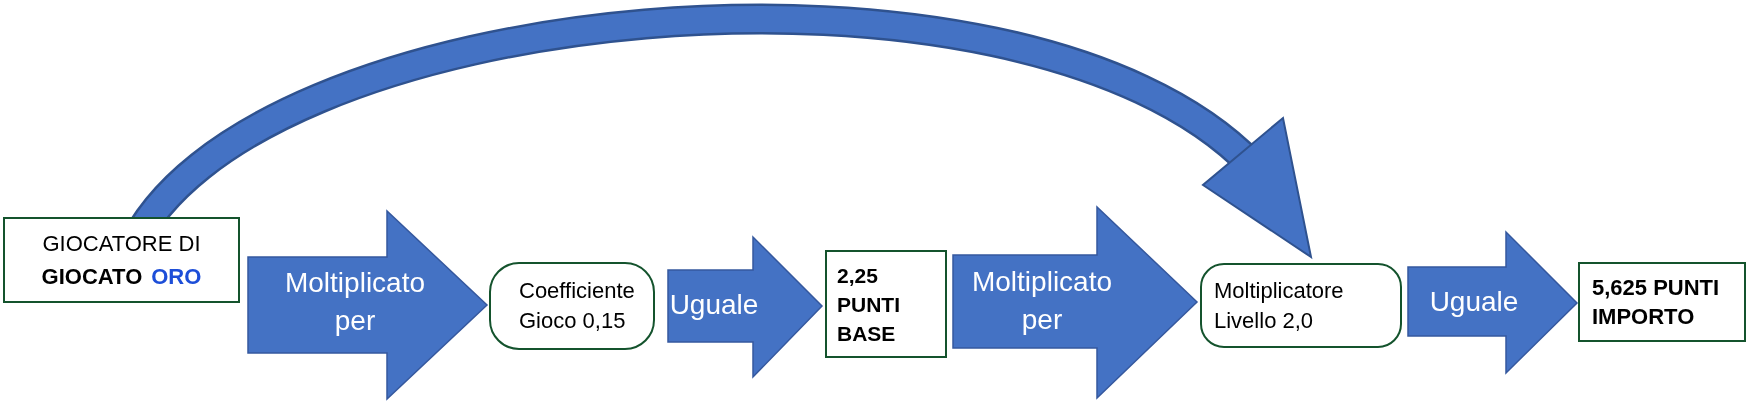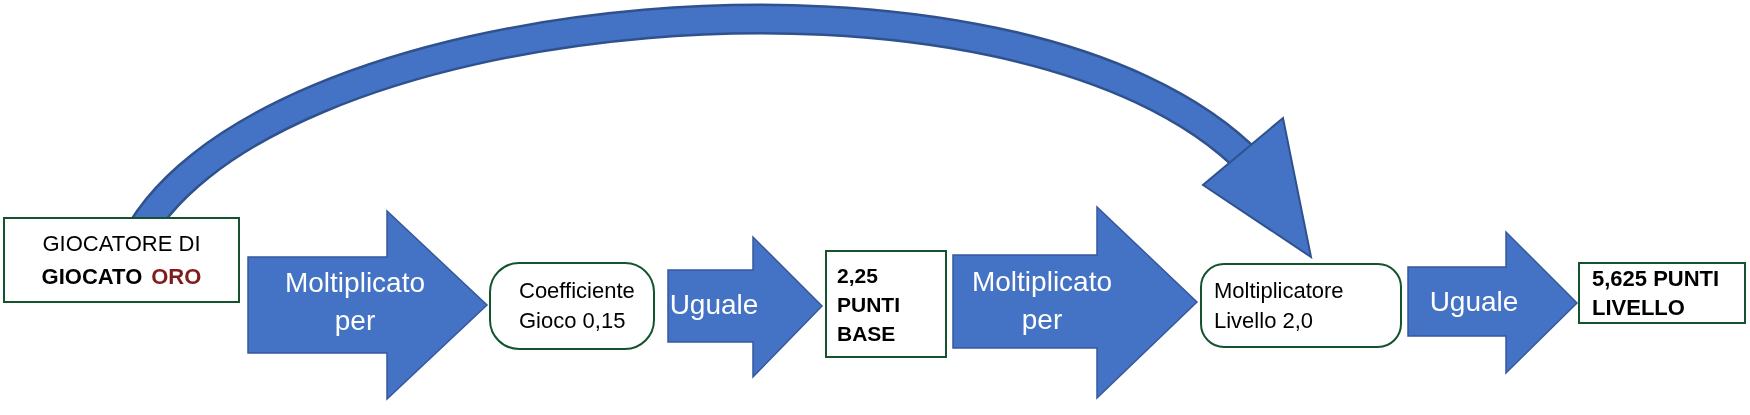--- a/index.html
+++ b/index.html
@@ -83,39 +83,39 @@
     <div class="ln">per</div>
   </div>
 
   <div class="arrow-label" style="left:1399px; top:283px; width:150px;">
     <div class="ln">Uguale</div>
   </div>
 
   <div class="box centered fs-box" style="left:3px; top:217px; width:237px; height:86px;">
     <div class="ln t-regular">GIOCATORE DI</div>
     <div class="ln">
-      <span class="t-bold">GIOCATO</span><span class="t-bold accent-gap" style="color: #7f1d1d;">ORO</span>
+      <span class="t-bold">GIOCATO</span><span class="t-bold accent-gap" style="color: #1d4ed8;">ORO</span>
     </div>
   </div>
 
 
   <div class="box lefted fs-box lh-30" style="left:489px; top:262px; width:166px; height:88px; padding-left:28px;border-radius:30px;">
     <div class="ln t-regular">Coefficiente</div>
     <div class="ln t-regular">Gioco 0,15</div>
   </div>
 
   <div class="box lefted fs-box-sm" style="left:825px; top:250px; width:122px; height:108px; padding-left:10px;">
     <div class="ln t-bold">2,25</div>
     <div class="ln t-bold">PUNTI</div>
     <div class="ln t-bold">BASE</div>
   </div>
 
   <div class="box lefted fs-box lh-30" style="left:1200px; top:263px; width:202px; height:85px; padding-left:12px;border-radius:24px;">
     <div class="ln t-regular">Moltiplicatore</div>
     <div class="ln t-regular">Livello 2,0</div>
   </div>
 
-  <div class="box lefted fs-box-sm" style="left:1578px; top:262px; width:168px; height:62px; padding-left:12px; font-size:22px;justify-content:center;">
+  <div class="box lefted fs-box-sm" style="left:1578px; top:262px; width:168px; height:80px; padding-left:12px; font-size:22px;justify-content:center;">
     <div class="ln t-bold">5,625 PUNTI</div>
-    <div class="ln t-bold">LIVELLO</div>
+    <div class="ln t-bold">IMPORTO</div>
   </div>
 
 </div>
 
 </body></html>

